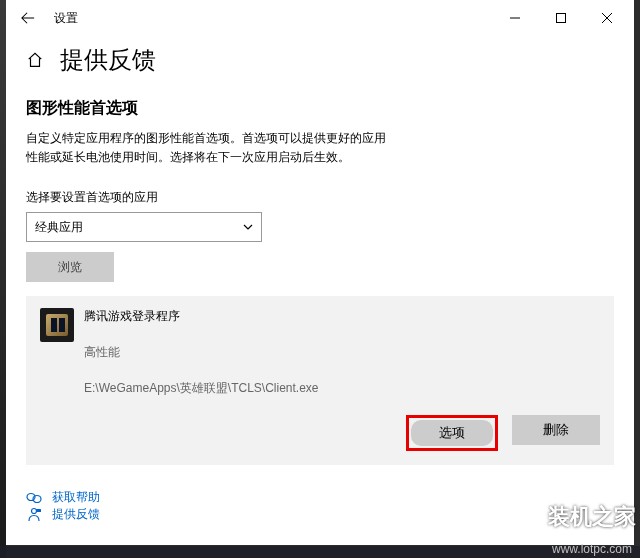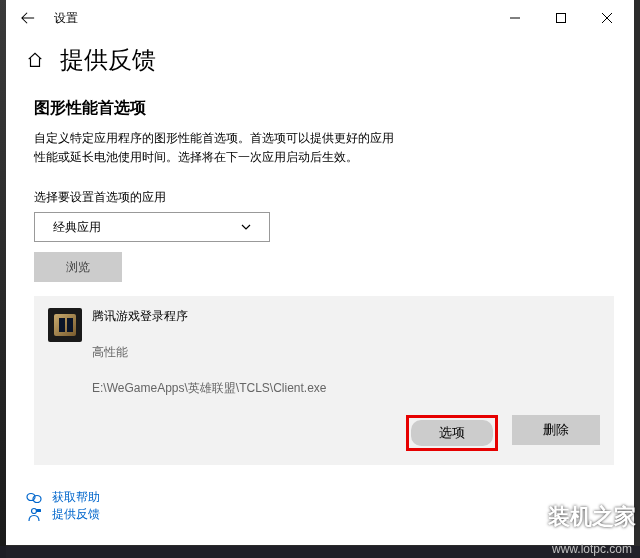--- a/index.html
+++ b/index.html
@@ -8,44 +8,44 @@
 .titlebar { height: 36px; display: flex; align-items: center; padding: 12px 4px; }
 .back-btn { width: 36px; height: 36px; display: flex; align-items: center; justify-content: center; cursor: pointer; }
 .back-btn svg { width: 14px; height: 14px; }
 .title-text { font-size: 12px; color: #000; margin-left: 8px; }
 .win-controls { margin-left: auto; display: flex; }
 .win-btn { width: 46px; height: 32px; display: flex; align-items: center; justify-content: center; cursor: pointer; }
 .win-btn svg { width: 10px; height: 10px; }
 .header-row { display: flex; align-items: center; padding: 8px 20px 12px 20px; gap: 16px; }
 .home-icon { width: 18px; height: 18px; }
 .page-title { font-size: 24px; font-weight: 400; color: #000; }
-.content { padding: 0 20px; flex: 1; overflow: auto; margin-left: 8px; }
+.content { padding: 0 20px; flex: 1; overflow: auto; }
 .subhead { font-size: 16px; font-weight: 600; margin: 10px 0 10px 0; color: #000; }
 .desc { font-size: 12px; color: #000; line-height: 1.6; max-width: 360px; }
 .label { font-size: 12px; color: #000; margin-top: 22px; margin-bottom: 6px; }
-.dropdown { width: 236px; height: 30px; border: 1px solid #999; background: #fff; display: flex; align-items: center; padding: 0 18px; font-size: 12px; cursor: pointer; justify-content: space-between; }
+.dropdown { width: 236px; height: 30px; border: 1px solid #999; background: #fff; display: flex; align-items: center; padding: 0 8px; font-size: 12px; cursor: pointer; justify-content: space-between; }
 .chevron { width: 10px; height: 10px; }
 .browse-btn { width: 88px; height: 30px; background: #cccccc; border: none; font-size: 12px; color: #404040; margin-top: 10px; cursor: pointer; }
 .app-card { background: #f2f2f2; margin-top: 14px; padding: 12px 14px 14px 14px; }
 .app-row { display: flex; gap: 10px; }
 .app-icon { width: 34px; height: 34px; background: #1a1a1a; border-radius: 2px; display: flex; align-items: center; justify-content: center; }
 .app-icon-inner { width: 22px; height: 22px; background: linear-gradient(135deg, #c8aa6e, #7a5c2e); border-radius: 2px; position: relative; }
 .app-icon-inner::after { content: ""; position: absolute; left: 5px; top: 4px; width: 6px; height: 14px; background: #0a1428; box-shadow: 8px 0 0 #0a1428; }
 .app-info { display: flex; flex-direction: column; gap: 19px; justify-content: space-between; }
 .app-name { font-size: 12px; color: #000; }
 .app-perf { font-size: 12px; color: #666; }
 .app-path { font-size: 12px; color: #666; }
 .app-actions { display: flex; gap: 14px; justify-content: flex-end; margin-top: 18px; }
 .action-btn { width: 88px; height: 30px; background: #cccccc; border: none; font-size: 13px; color: #000; cursor: pointer; }
 .highlight-box { border: 3px solid #e60000; padding: 2px; display: inline-block; }
 .highlight-box .action-btn { width: 82px; height: 26px; border-radius: 10px; }
 .footer-links { position: absolute; left: 20px; bottom: 22px; display: flex; flex-direction: column; gap: 0; }
 .footer-link { display: flex; align-items: center; gap: 10px; font-size: 12px; color: #0066cc; cursor: pointer; }
 .footer-link .fi { width: 16px; height: 16px; }
-.watermark { position: absolute; right: 4px; bottom: 18px; display: flex; align-items: center; gap: 6px; }
+.watermark { position: absolute; right: 4px; bottom: 10px; display: flex; gap: 6px; }
 .wm-star svg { width: 42px; height: 42px; }
 .wm-text { color: #ffffff; font-size: 22px; font-weight: 700; text-shadow: 0 0 3px rgba(0,0,0,0.8); }
 .wm-sub { position: absolute; right: 8px; bottom: 2px; color: #c0c0c0; font-size: 12px; }
 .bg-strip { position: absolute; left: 0; top: 0; width: 6px; height: 100%; background: linear-gradient(#3a3a3a, #1a1a1a); }
 .taskbar { position: absolute; left: 0; bottom: 0; width: 640px; height: 12px; background: rgba(30,30,40,0.8); }
 </style>
 </head>
 <body>
 
 <div class="bg-strip"></div>

